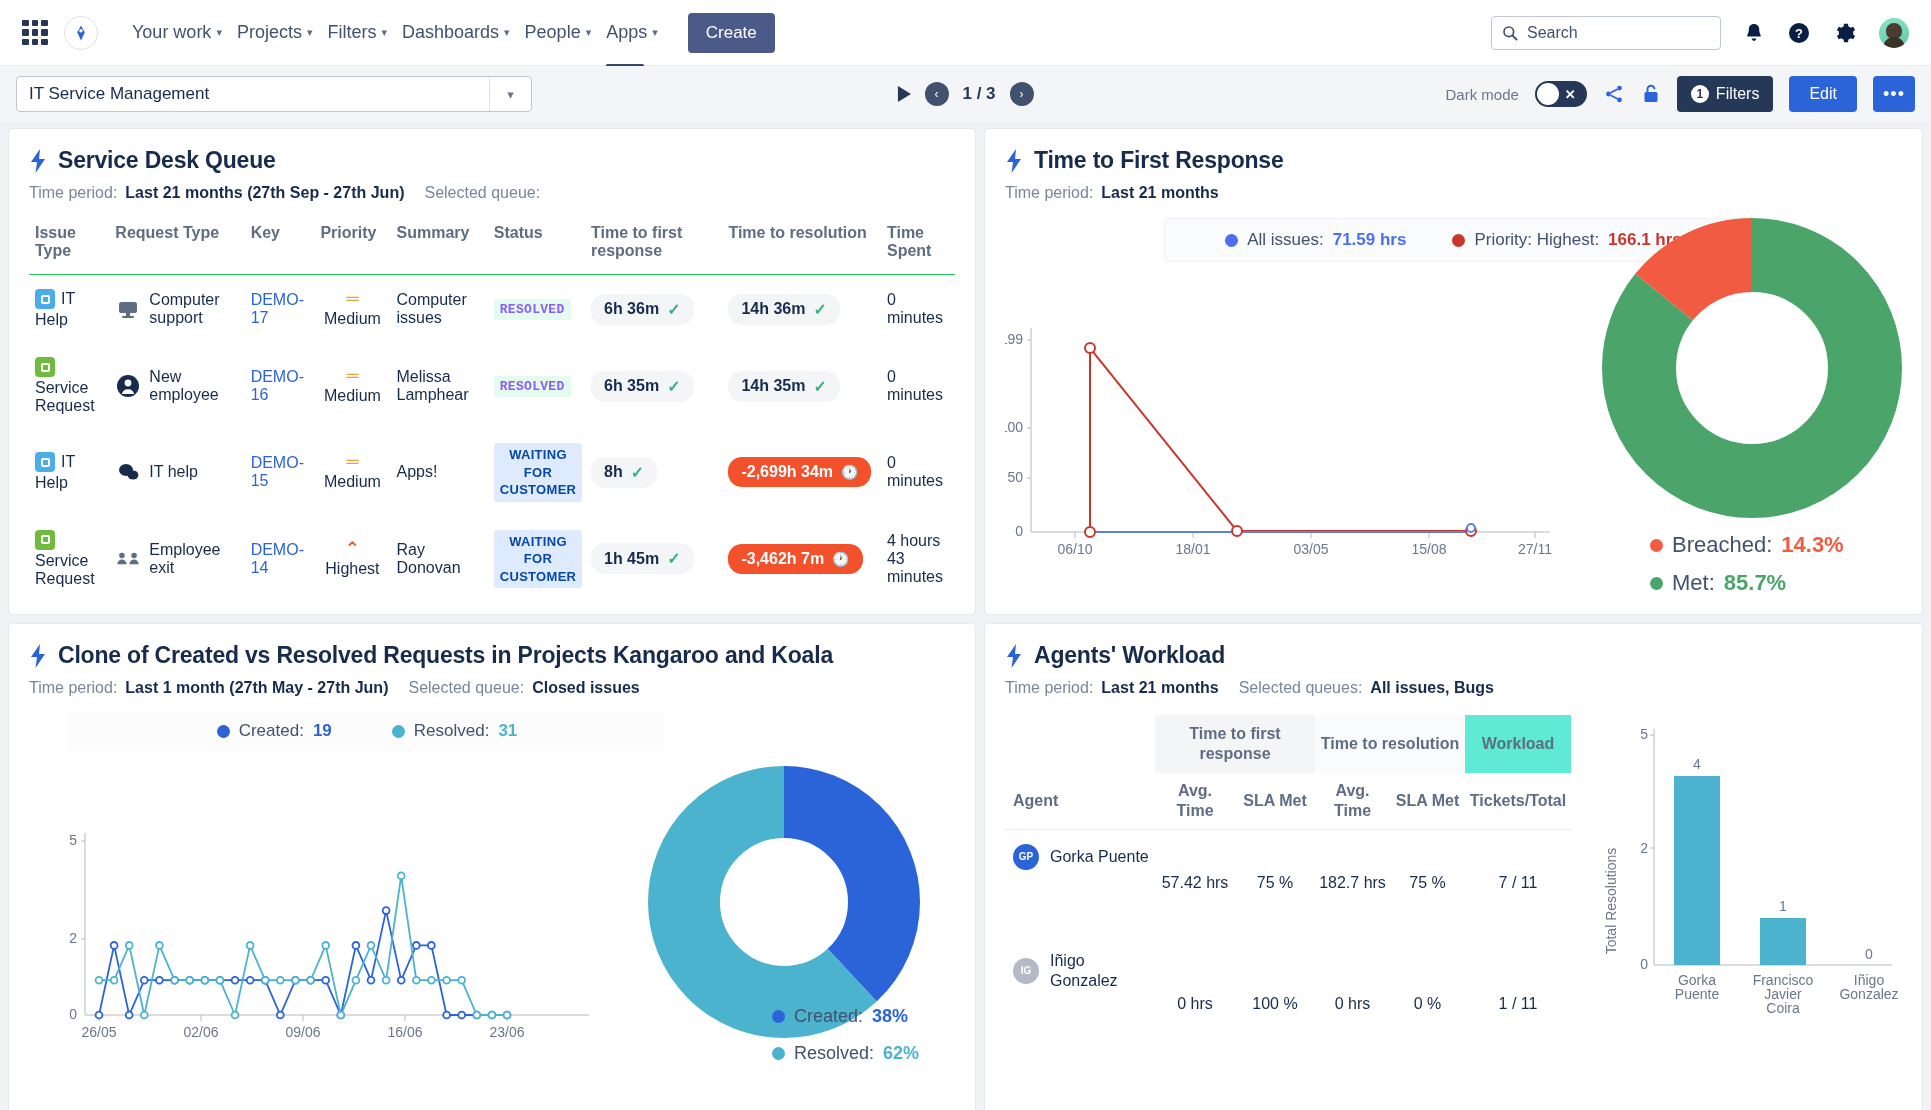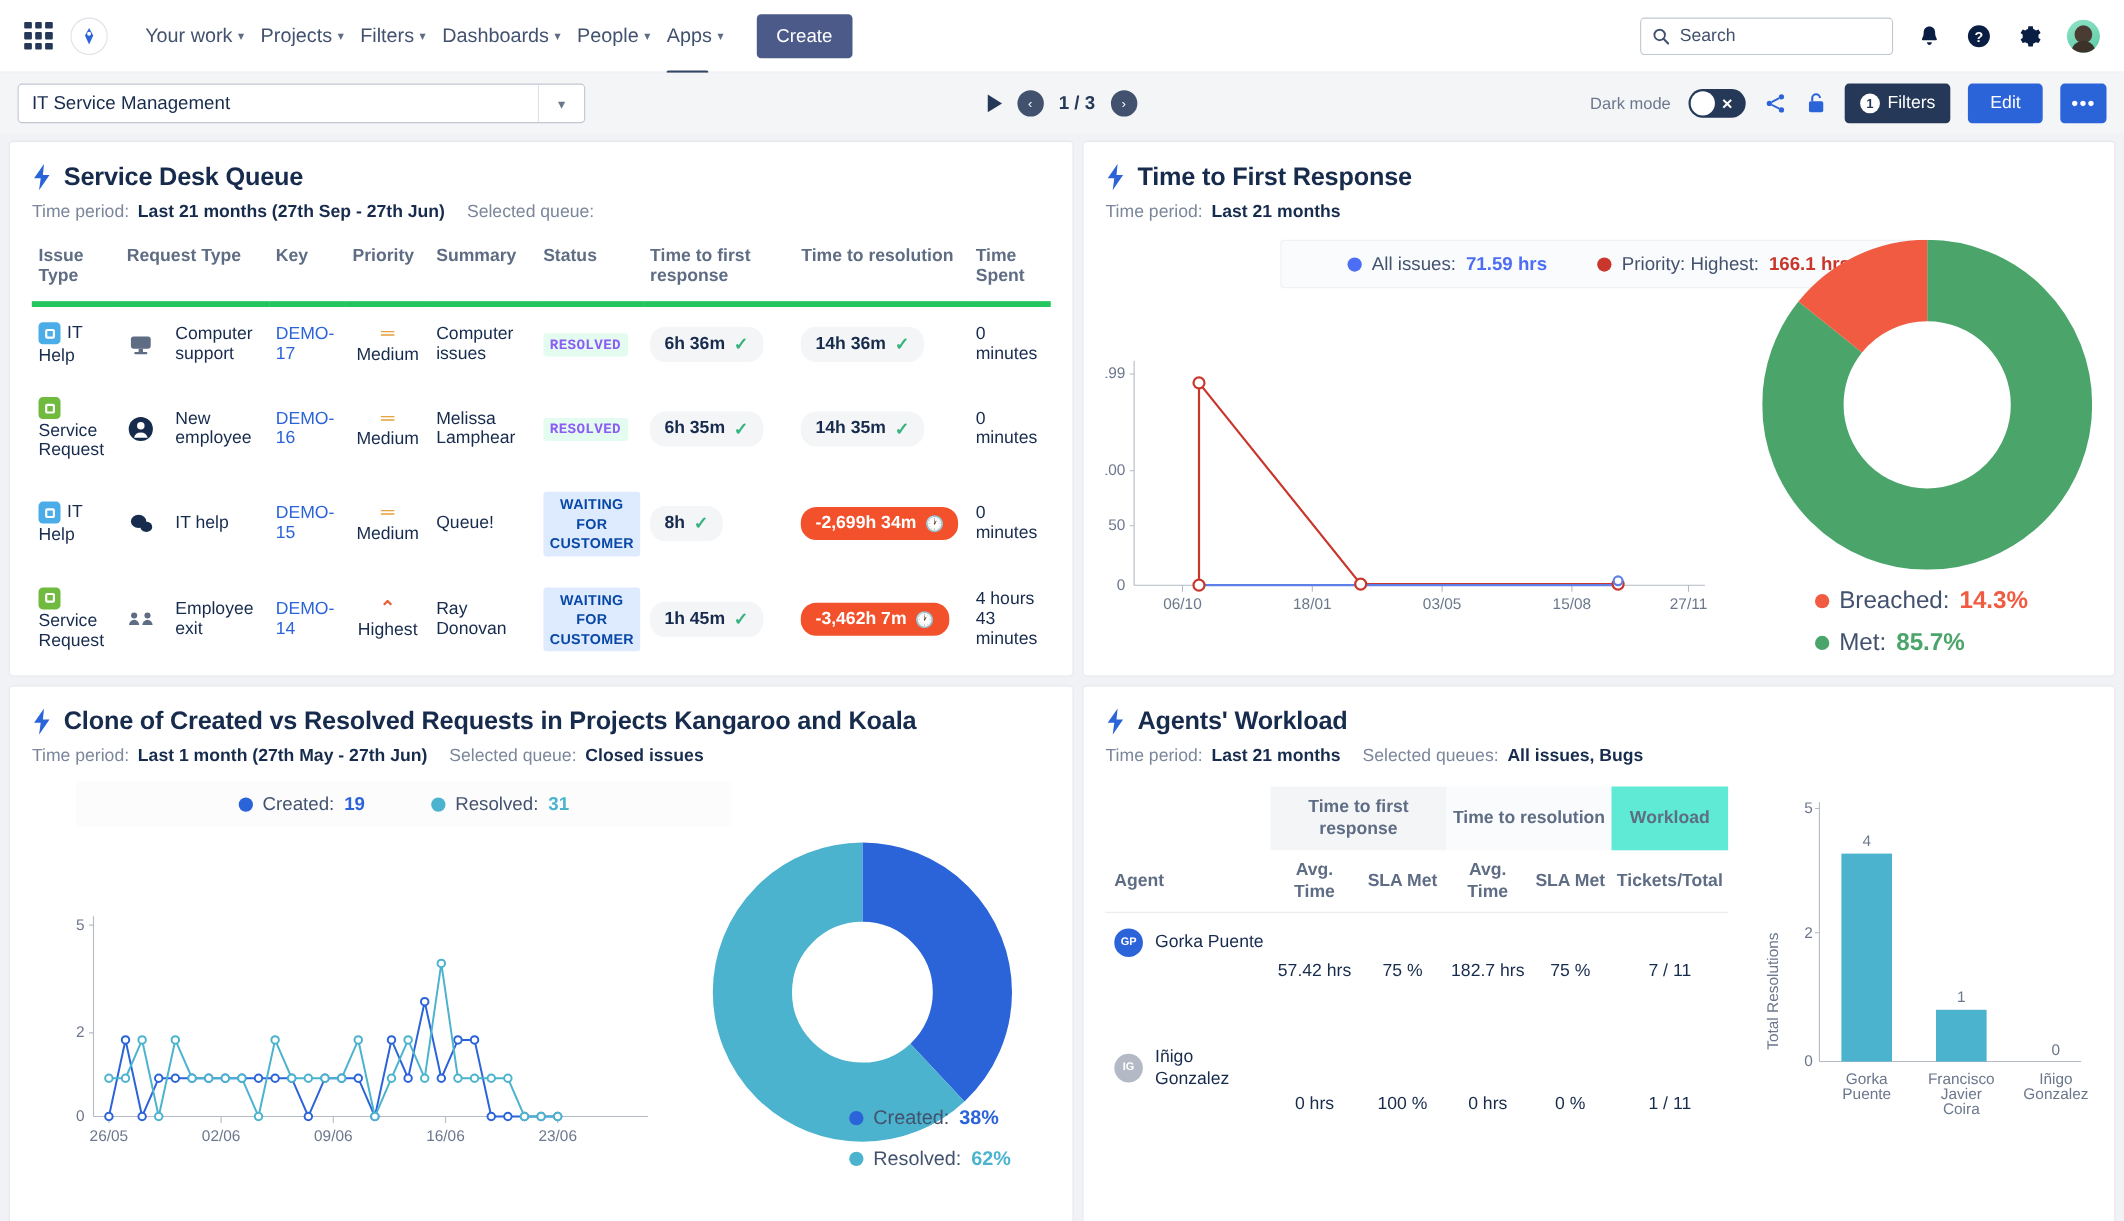--- a/index.html
+++ b/index.html
@@ -91,34 +91,34 @@
   .g-title { font-size:23px; font-weight:bold; color:#172B4D; letter-spacing:-0.2px; }
   .g-sub { margin-top:10px; font-size:16px; color:#7A869A; display:flex;
     gap: 8px; align-items:baseline; flex-wrap:wrap;}
   .g-sub b { color:#172B4D; font-weight:bold; }
   .g-sub .sep { margin-left:12px; }
 
   
   table.sdq { width: 100%; border-collapse: collapse; margin-top:14px;
     table-layout: fixed; }
   table.sdq th { font-size:16px; color:#5E6C84; font-weight:bold; text-align:left;
-    padding: 8px 6px 14px 6px; vertical-align:top; border-bottom:5px solid #22c55e;}
+    padding: 8px 6px 14px 6px; vertical-align:top; border-bottom:1px solid #22c55e;}
   table.sdq td { padding: 14px 6px; font-size:16px; color:#172B4D;
     vertical-align:middle; }
   .col-it{width:76px}.col-rt{width:128px}.col-key{width:66px}.col-pr{width:72px}
   .col-sum{width:92px}.col-st{width:92px}.col-tfr{width:130px}.col-ttr{width:150px}
   .col-ts{width:70px}
   .itype { display:flex; flex-direction:column; align-items:flex-start; gap:2px; }
   .itype .row1 { display:flex; align-items:center; gap:6px; }
   .sq { width:20px;height:20px;border-radius:4px;display:inline-flex;
     align-items:center;justify-content:center;flex:none;}
   .sq.blue{background:#4BADE8;}
   .sq.green{background:#6FBA3F;}
   .sq i{display:block;width:9px;height:9px;border:2px solid #fff;border-radius:2px;}
-  .rt-cell{display:flex;align-items:center;gap:18px;}
+  .rt-cell{display:flex;align-items:center;gap:8px;}
   .rt-ic{width:26px;height:26px;border-radius:50%;display:flex;align-items:center;
     justify-content:center;flex:none;}
   .key-link{color:#2B63D9;text-decoration:none;cursor:pointer;}
   .pr{display:flex;flex-direction:column;align-items:center;gap:3px;}
   .pr .glyph{font-size:17px;line-height:1;}
   .lozenge{display:inline-block;border-radius:3px;padding:3px 6px;font-size:13px;
     font-weight:bold;letter-spacing:.3px;}
   .lz-res{background:#E3FCEF;color:#8b5cf6;font-family:Liberation Mono, monospace;}
   .lz-wait{background:#DEEBFF;color:#0747A6;text-align:center;line-height:1.35;}
   .pill{display:inline-flex;align-items:center;gap:8px;border-radius:14px;
@@ -419,21 +419,21 @@
                 <span>IT help</span>
               </div>
             </td>
             <td><a class="key-link">DEMO-15</a></td>
             <td>
               <div class="pr">
                 <span class="glyph"><span style="color:#E8A33D;font-weight:bold">═</span></span>
                 <span>Medium</span>
               </div>
             </td>
-            <td>Queue!</td>
+            <td>Apps!</td>
             <td><span class="lozenge lz-wait">WAITING FOR CUSTOMER</span></td>
             <td><span class="pill ok">8h <span class="chk">✓</span></span></td>
             <td><span class="pill bad">-2,699h 34m <span class="clk">🕐</span></span></td>
             <td>0 minutes</td>
           </tr>
           <tr>
             <td>
               <div class="itype">
                 <span class="row1">
                   <span class="sq green">

